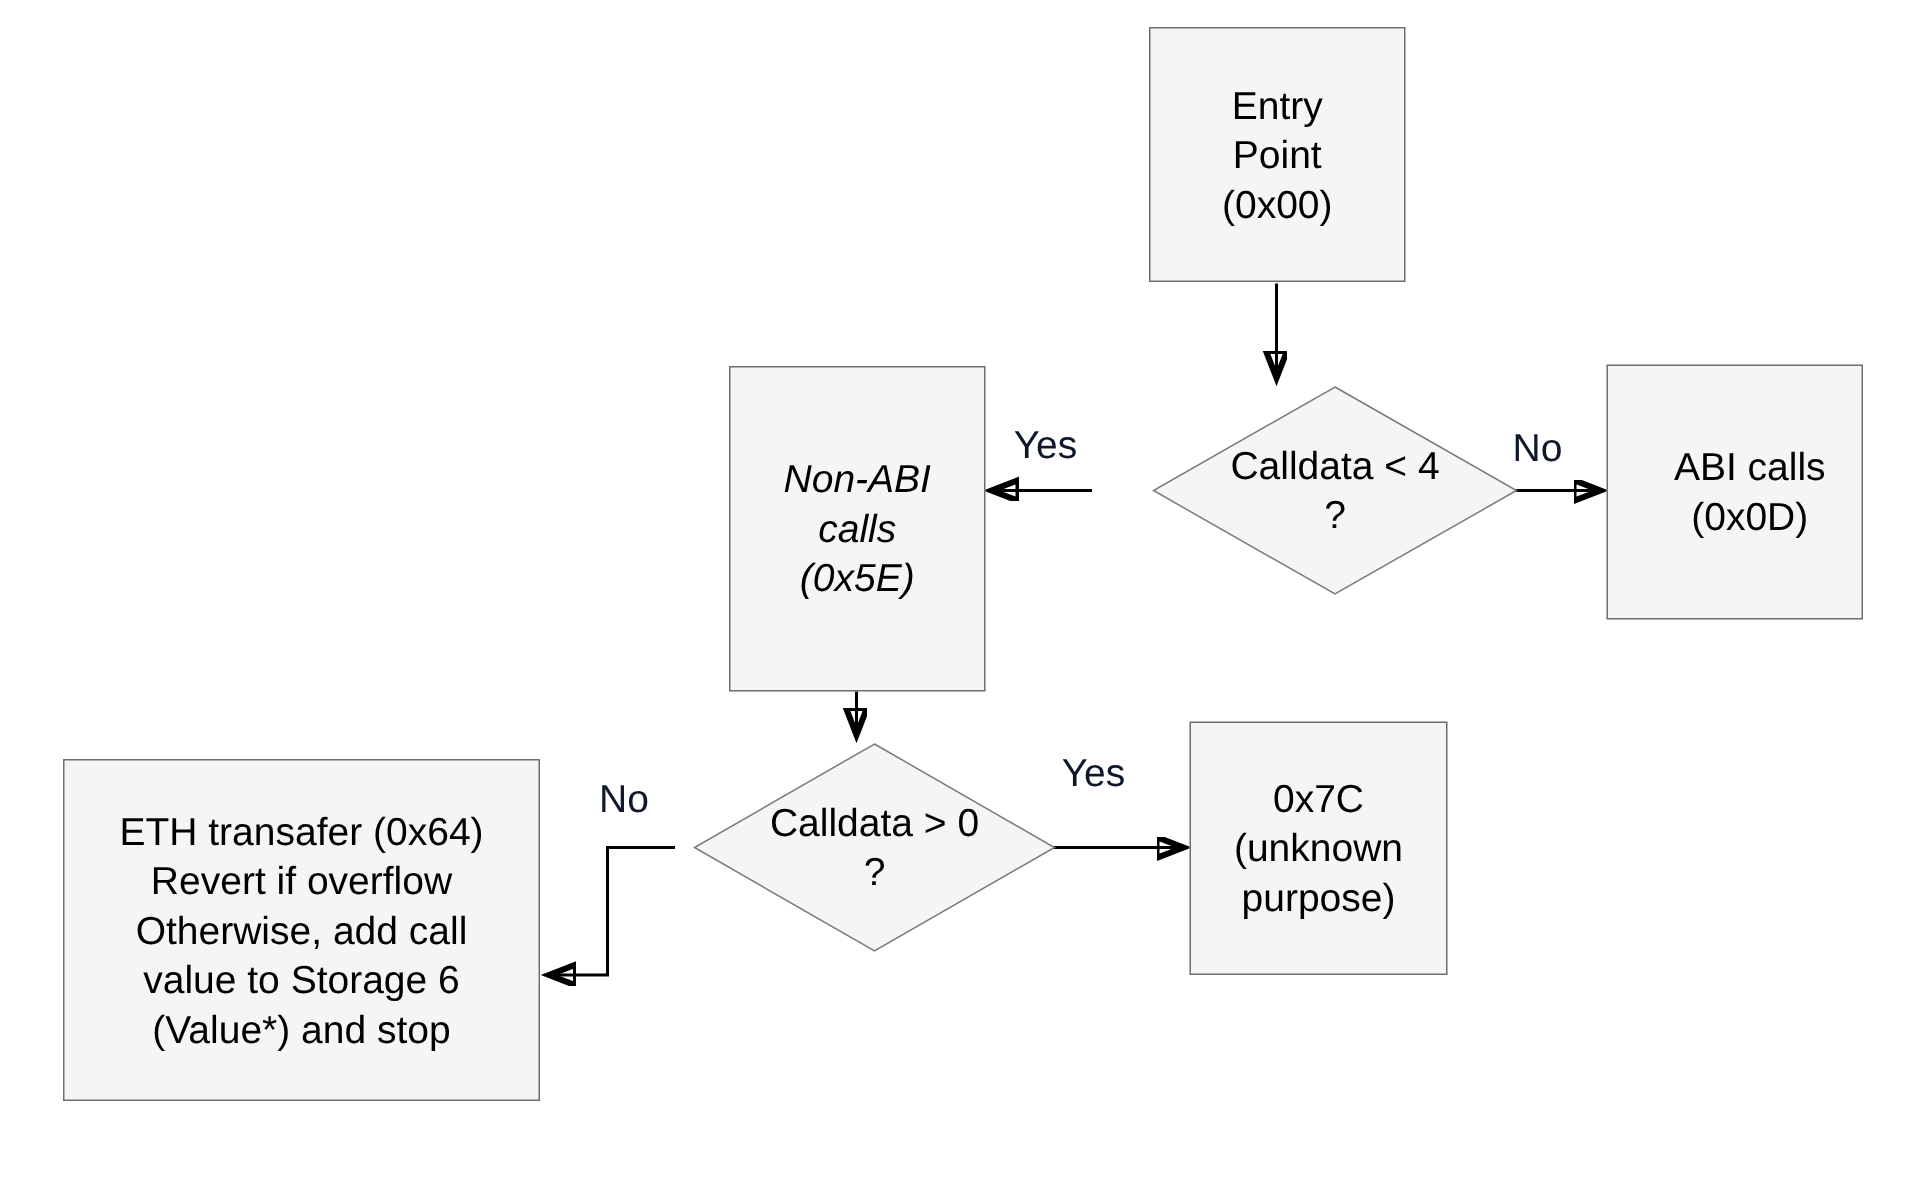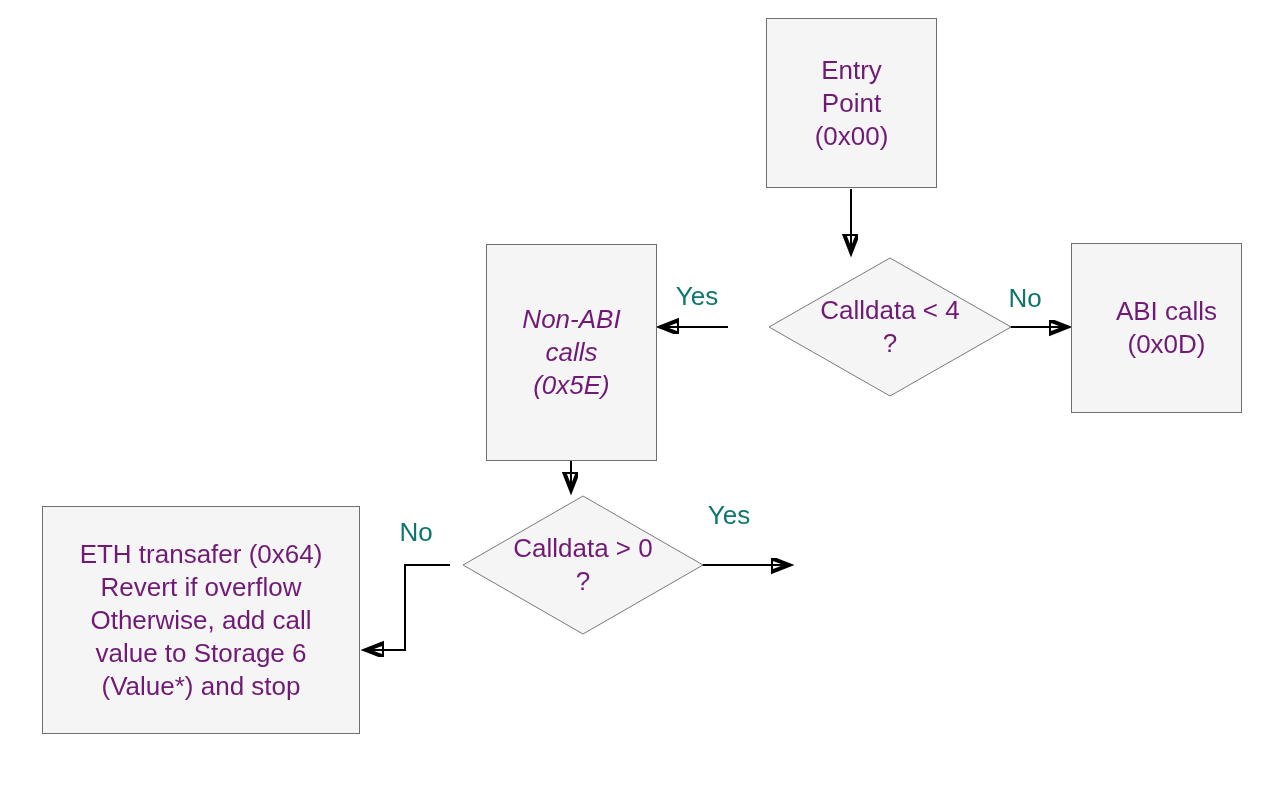--- a/index.html
+++ b/index.html
@@ -25,21 +25,21 @@
     box-sizing: border-box;
   }
   .node.rect {
     background: #f5f5f5;
     border: 1px solid #6e6e6e;
   }
   .node-text {
     white-space: pre-line;
     font-size: 26px;
     line-height: 33px;
-    color: #701a75;
+    color: #000000;
   }
   .node.diamond {
     background: transparent;
     border: none;
   }
   .diamond-shape {
     position: absolute;
     left: 0;
     top: 0;
     width: 100%;
@@ -64,21 +64,21 @@
   #edge-layer path {
     fill: none;
     stroke: #000000;
     stroke-width: 2;
   }
   .edge-label {
     position: absolute;
     transform: translate(-50%, -50%);
     font-size: 26px;
     line-height: 30px;
-    color: #0f766e;
+    color: #0f172a;
     background: #ffffff;
     padding: 0 2px;
     white-space: nowrap;
   }
 </style>
 </head>
 <body>
 
 <div id="canvas">
 
@@ -122,20 +122,25 @@
   </div>
 
   <div class="node diamond" style="left:462px; top:495px; width:242px; height:140px;">
     <svg class="diamond-shape" viewBox="0 0 242 140" preserveAspectRatio="none">
       <polygon points="121,1 241,70 121,139 1,70"></polygon>
     </svg>
     <span class="node-text">Calldata &gt; 0
 ?</span>
   </div>
 
+  <div class="node rect" style="left:793px; top:481px; width:172px; height:169px;">
+    <span class="node-text">0x7C
+(unknown
+purpose)</span>
+  </div>
 
   <div class="node rect" style="left:42px; top:493px; width:318px; height:228px;margin-top:13px;">
     <span class="node-text">ETH transafer (0x64)
 Revert if overflow
 Otherwise, add call
 value to Storage 6
 (Value*) and stop</span>
   </div>
 
   <div class="edge-label" style="left:697px; top:296px;">Yes</div>

